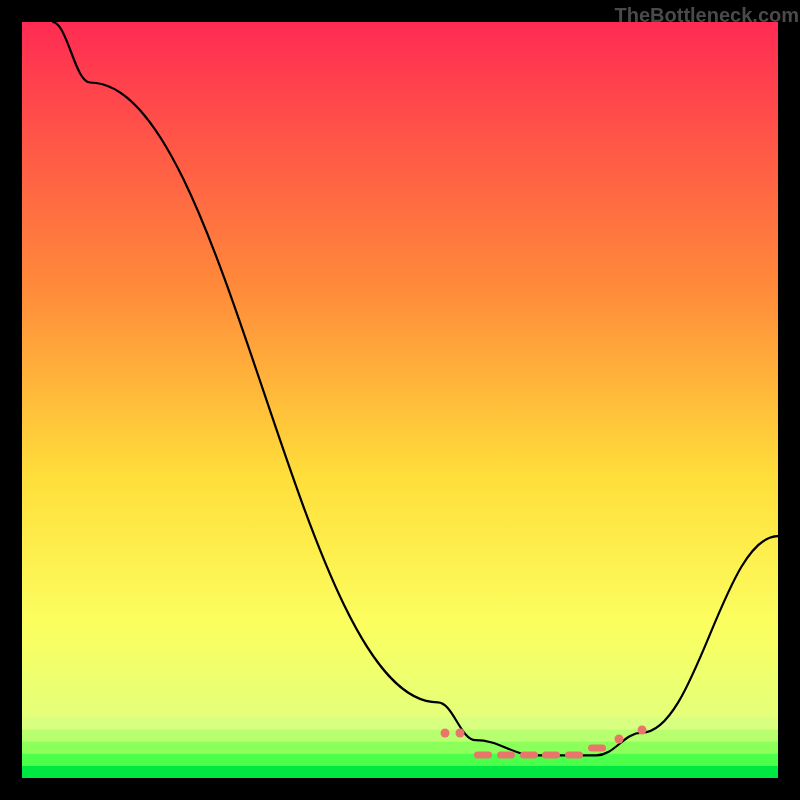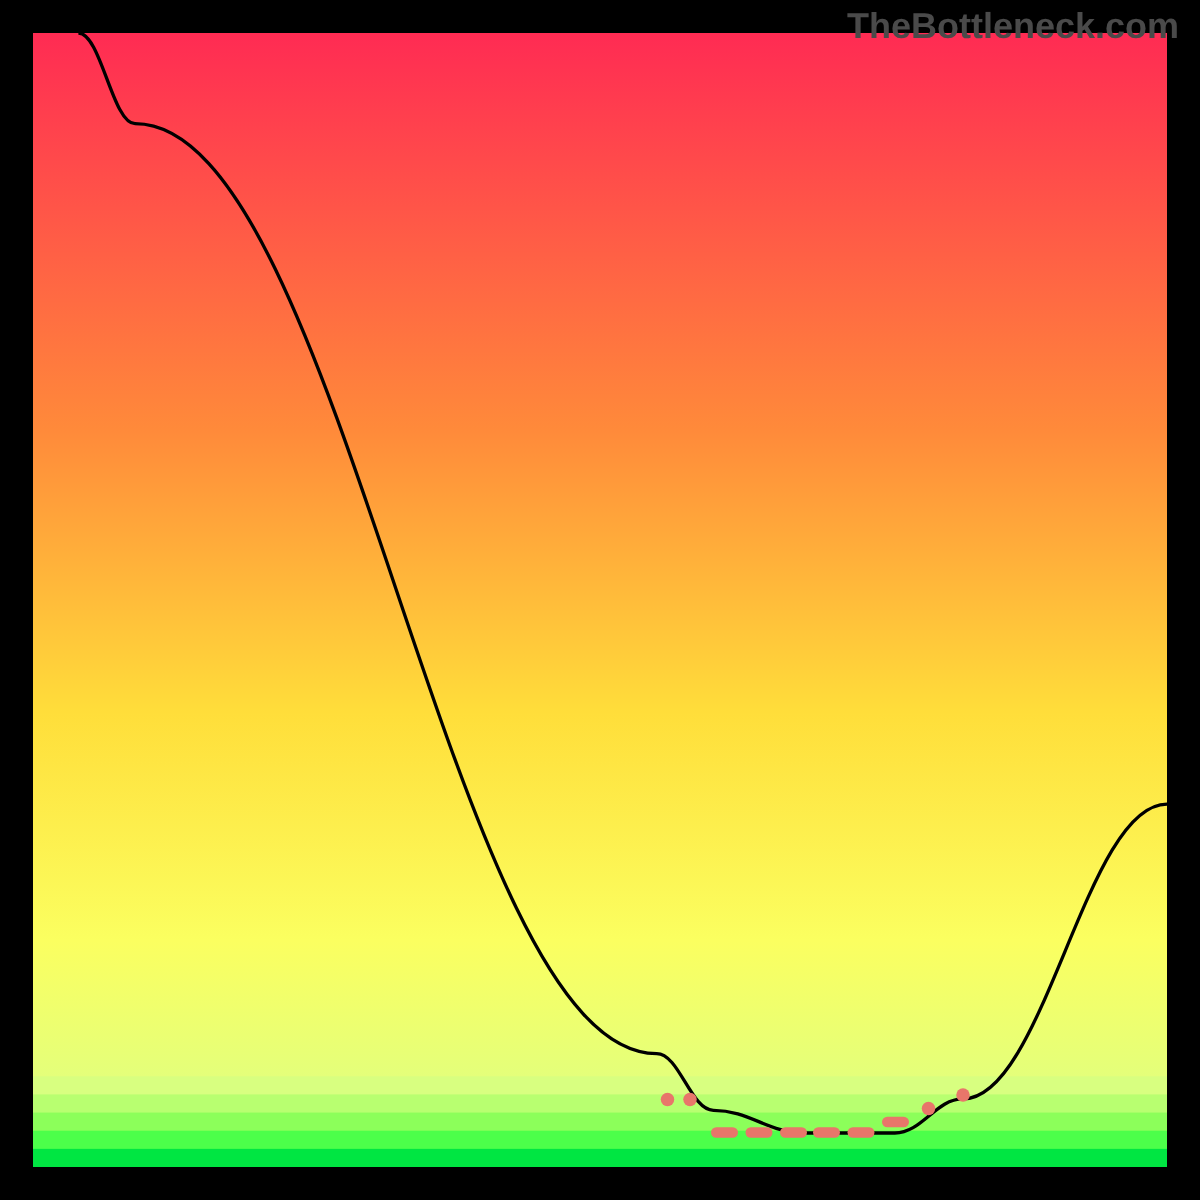--- a/index.html
+++ b/index.html
@@ -6,23 +6,23 @@
   body {
     width: 800px;
     height: 800px;
     background: #000;
     position: relative;
     font-family: Arial, sans-serif;
   }
   .watermark {
     position: absolute;
     top: 4px;
-    right: 14px;
+    right: 1px;
     color: #4a4a4a;
-    font-size: 24px;
+    font-size: 20px;
     font-weight: bold;
     z-index: 10;
   }
   .plot-area {
     position: absolute;
     left: 22px;
     top: 22px;
     width: 756px;
     height: 756px;
     overflow: hidden;

